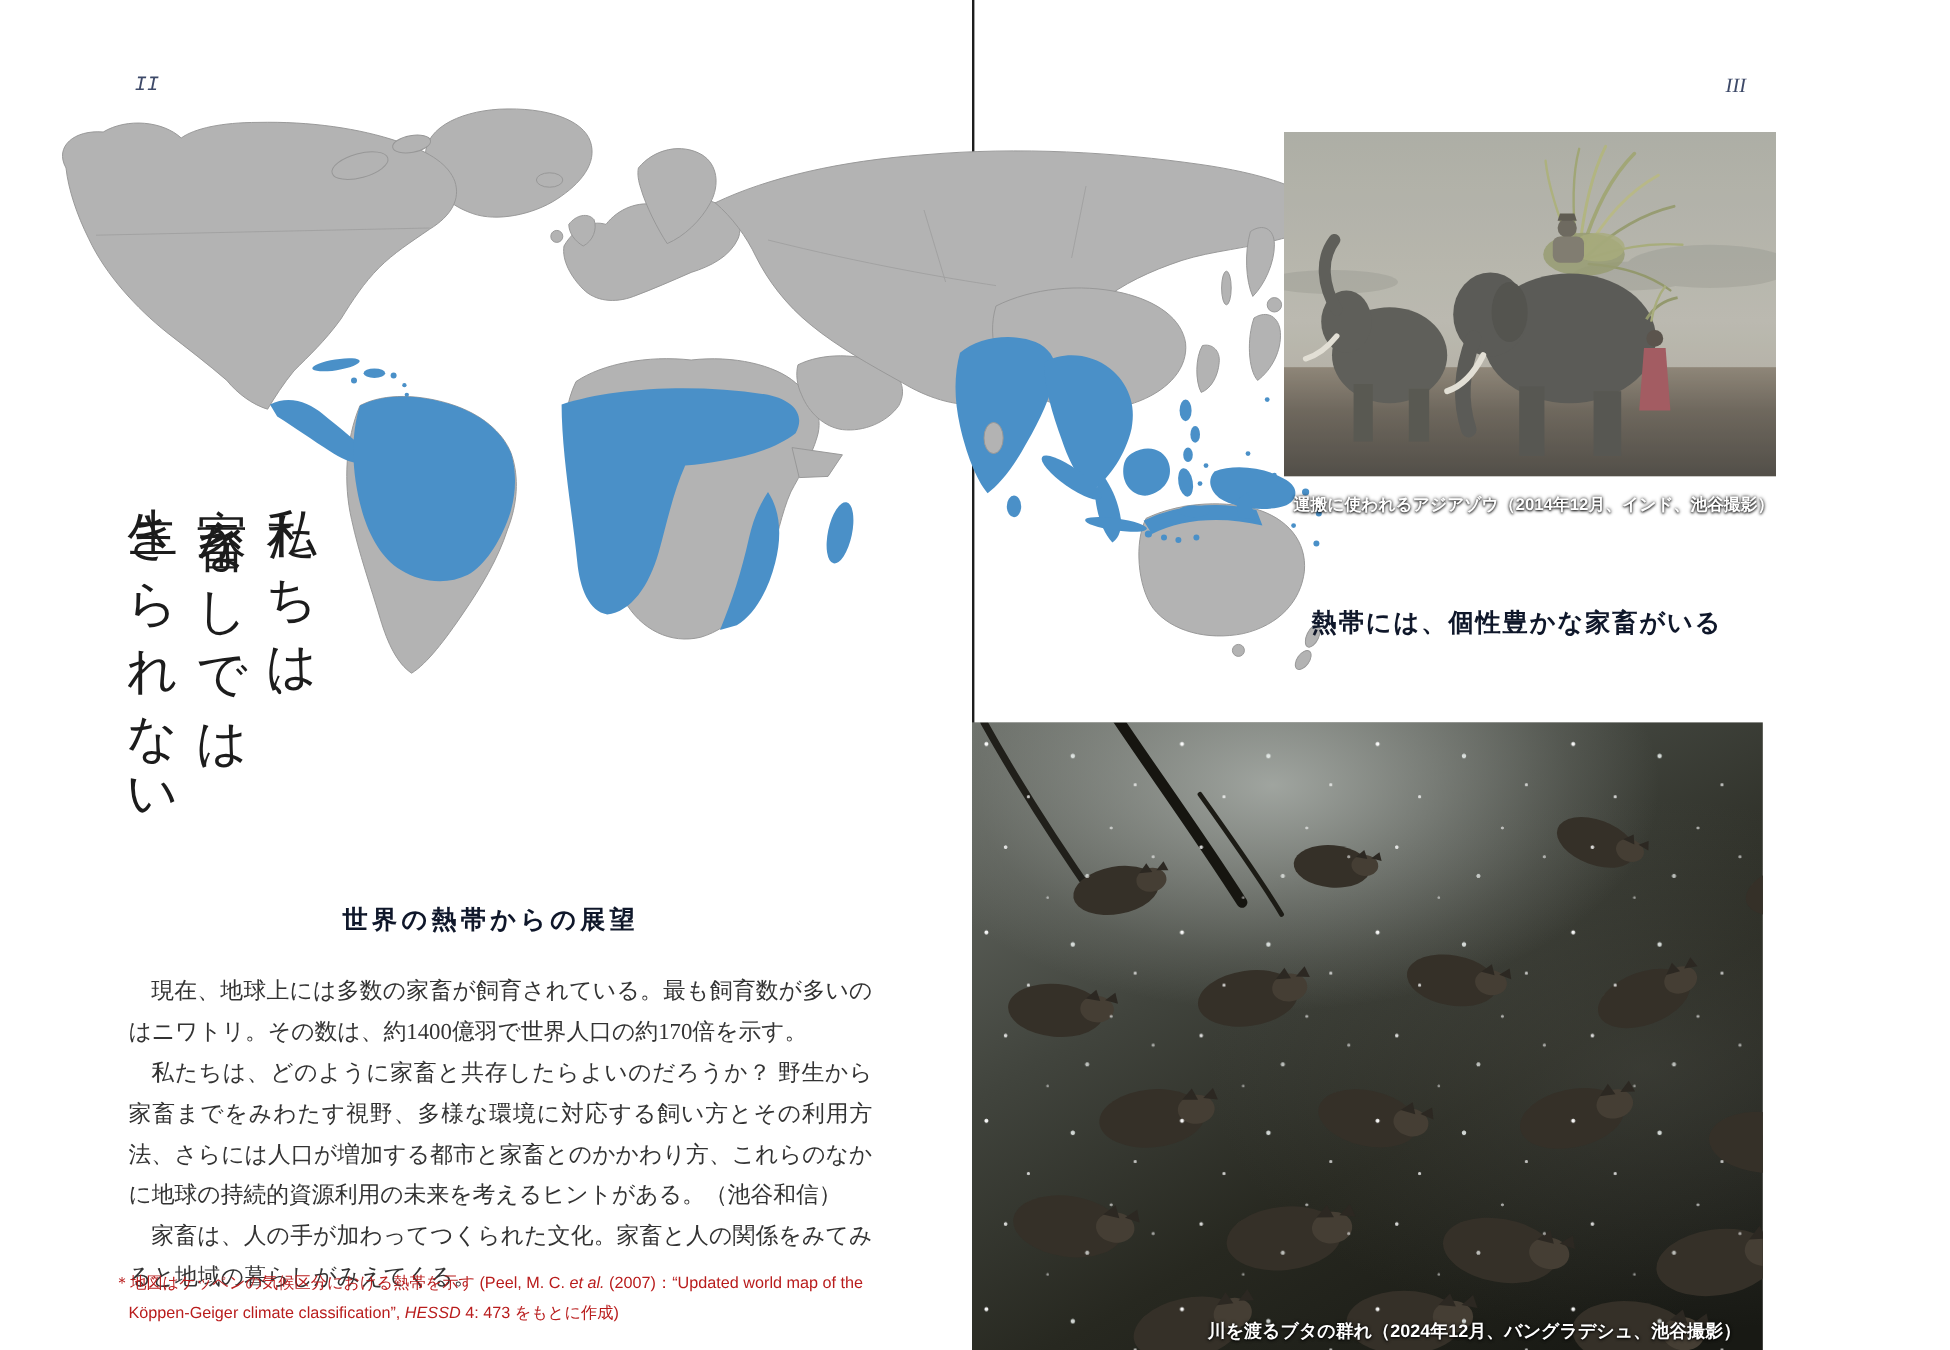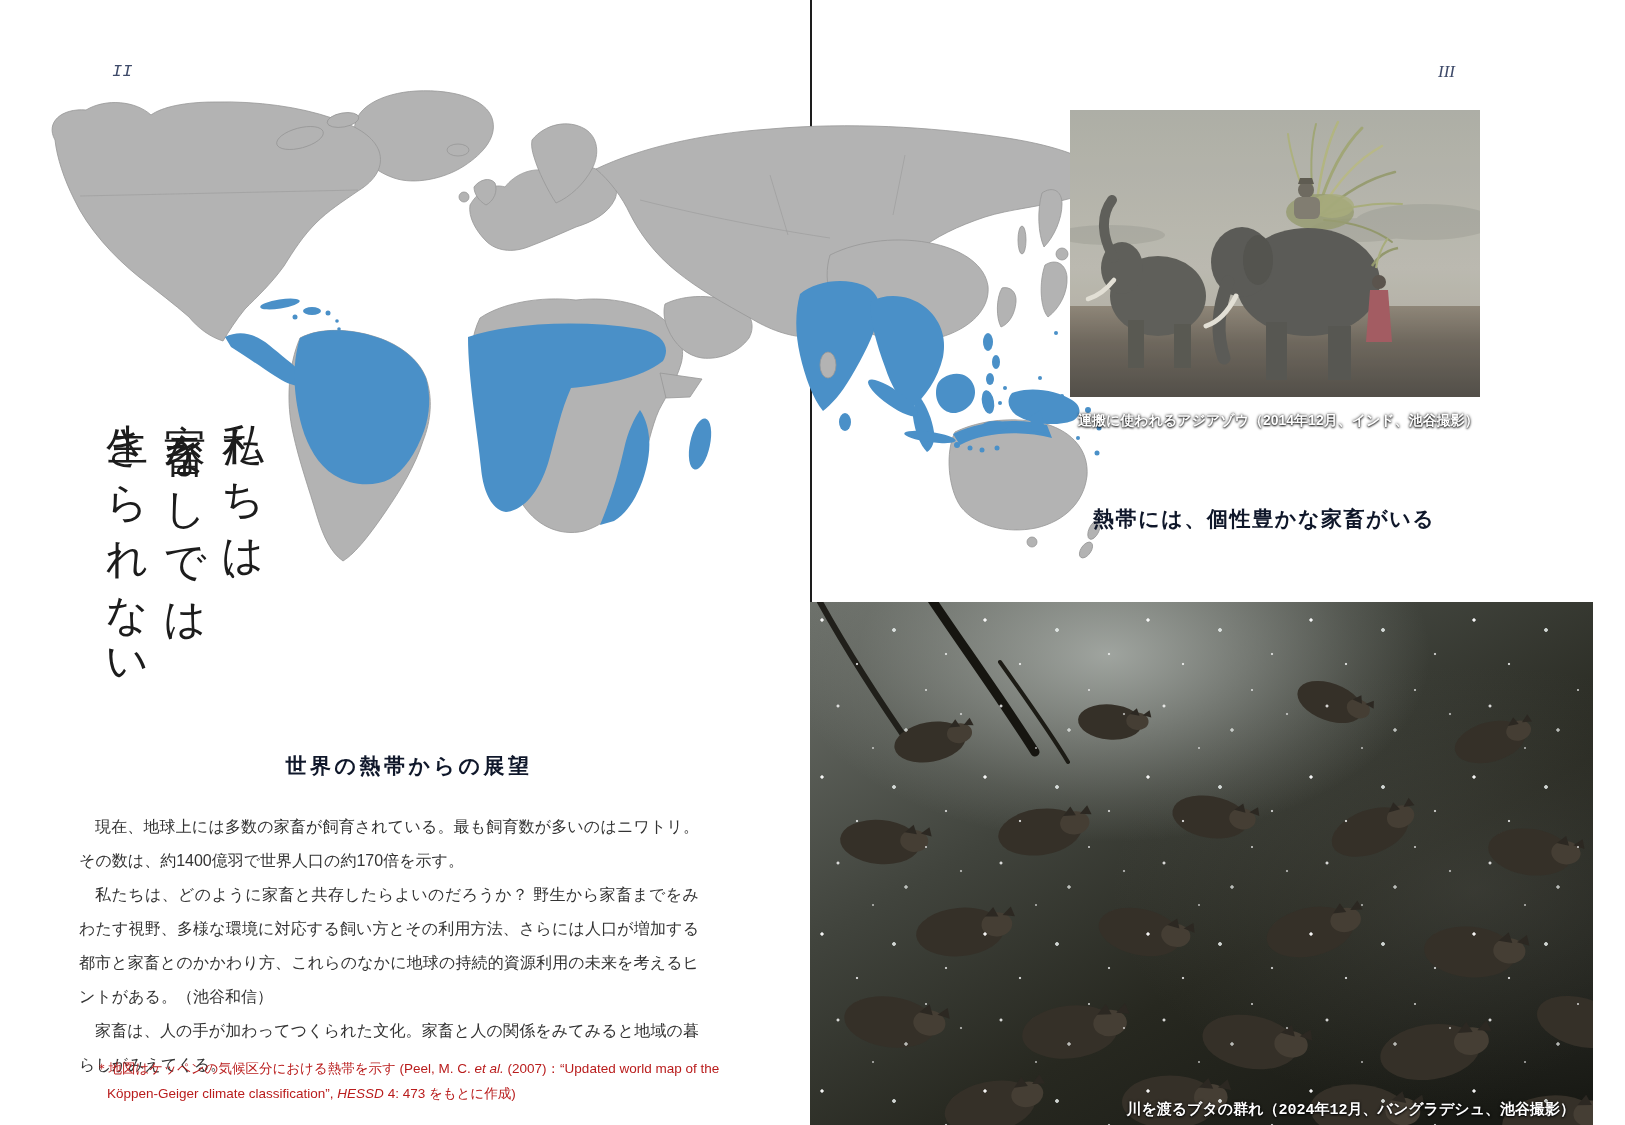--- a/index.html
+++ b/index.html
@@ -27,38 +27,38 @@
           font-family:"DejaVu Serif","Liberation Serif",serif;
           font-size:42px;letter-spacing:8px;line-height:1.38;color:#1c1c1c;}
 
   
   .blue-heading{position:absolute;font-weight:700;color:#0f172a;}
   #heading-left{left:278px;top:752px;width:262px;text-align:center;
                 font-size:21px;letter-spacing:3.5px;}
   #heading-right{left:1093px;top:505px;font-size:21px;letter-spacing:1.6px;}
 
   
-  #body-text{position:absolute;left:79px;top:810px;width:620px;
-             font-size:16px;line-height:34px;color:#333333;text-align:justify;}
+  #body-text{position:absolute;left:107px;top:810px;width:620px;
+             font-size:19px;line-height:34px;color:#333333;text-align:justify;font-family:Liberation Serif, serif;}
   #body-text p{margin:0;text-indent:1em;}
 
   
   #footnote{position:absolute;left:95px;top:1042px;width:618px;
             font-size:13.5px;line-height:25px;color:#b91c1c;
             padding-left:12px;text-indent:-12px;}
   #footnote i{font-style:italic;}
 
   
   .photo{position:absolute;overflow:hidden;}
   #photo-elephant{left:1070px;top:110px;width:410px;height:324px;}
-  #photo-pigs{left:810px;top:602px;width:783px;height:523px;
+  #photo-pigs{left:810px;top:602px;width:659px;height:523px;
     background:
       radial-gradient(ellipse 430px 250px at 38% 10%, rgba(168,173,168,.9), rgba(120,124,118,.32) 58%, rgba(0,0,0,0) 75%),
       radial-gradient(ellipse 520px 320px at 85% 55%, rgba(96,98,92,.35), rgba(0,0,0,0) 70%),
-      linear-gradient(150deg,#6d716b,#41443d 35%,#272820 62%,#181914 92%); font-family: Liberation Mono, monospace;}
+      linear-gradient(150deg,#6d716b,#41443d 35%,#272820 62%,#181914 92%);}
   .photo svg{position:absolute;left:0;top:0;}
 
   #sparkles{position:absolute;left:0;top:0;width:100%;height:100%;pointer-events:none;
     background-image:
       radial-gradient(circle at 12px 18px, rgba(255,255,255,.95) 1.3px, rgba(0,0,0,0) 2px),
       radial-gradient(circle at 47px 62px, rgba(255,255,255,.75) 1px, rgba(0,0,0,0) 1.6px),
       radial-gradient(circle at 84px 28px, rgba(236,242,240,.85) 1.5px, rgba(0,0,0,0) 2.2px),
       radial-gradient(circle at 116px 88px, rgba(255,255,255,.6) .9px, rgba(0,0,0,0) 1.5px),
       radial-gradient(circle at 28px 104px, rgba(255,255,255,.8) 1.2px, rgba(0,0,0,0) 1.8px),
       radial-gradient(circle at 96px 128px, rgba(242,246,244,.7) 1.4px, rgba(0,0,0,0) 2px),

